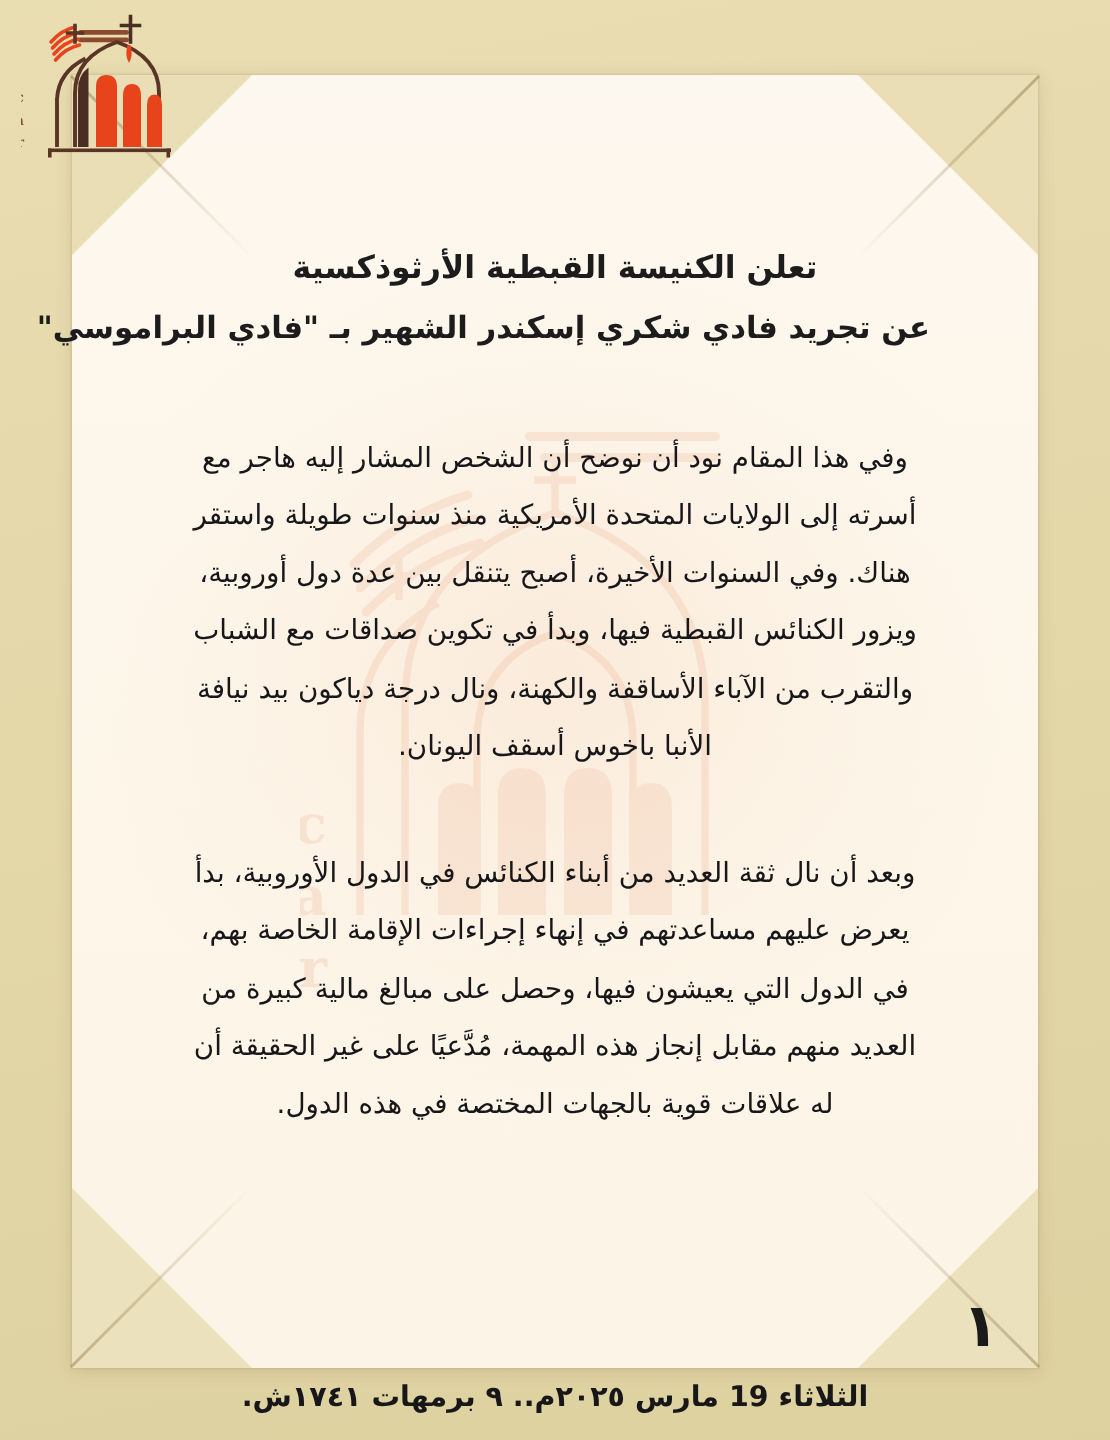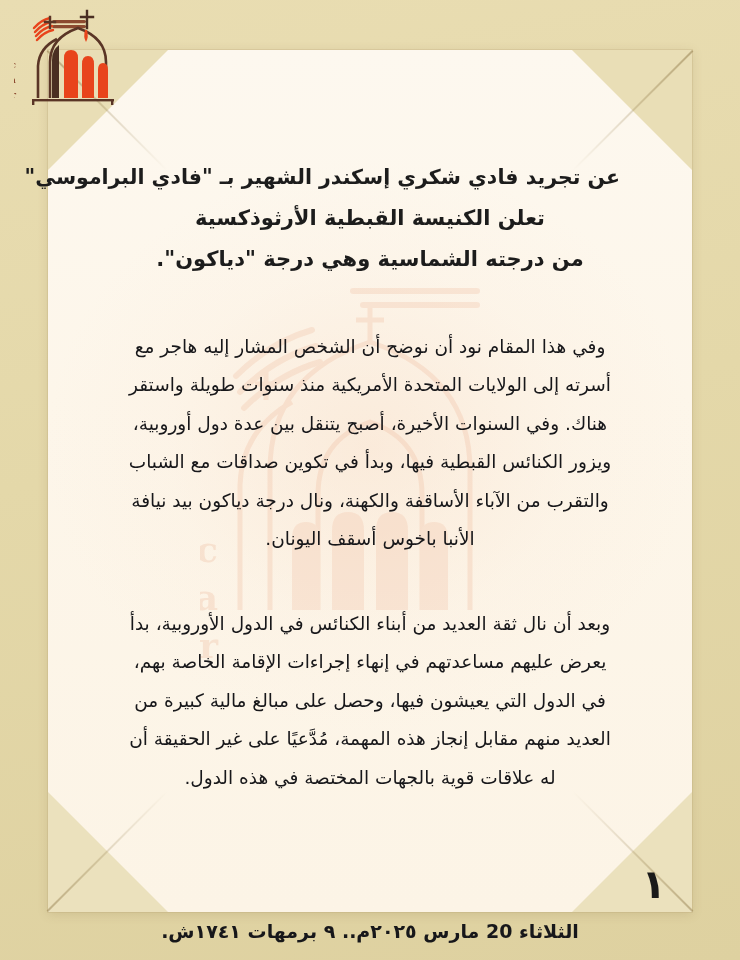--- a/index.html
+++ b/index.html
@@ -239,23 +239,22 @@
       <g fill="#EDB99C" font-family="'DejaVu Serif', 'Liberation Serif', serif" font-size="36" font-weight="bold" text-anchor="start">
         <text x="18" y="282">Coptic</text>
         <text x="18" y="330">Media</text>
         <text x="18" y="378">Center</text>
       </g>
     </svg>
 
     <div class="content">
 
       <div class="headline">
+        <span class="hl-line">تعلن الكنيسة القبطية الأرثوذكسية</span>
         <span class="hl-line hl-wide">عن تجريد فادي شكري إسكندر الشهير بـ "فادي البراموسي"</span>
-        <span class="hl-line">تعلن الكنيسة القبطية الأرثوذكسية</span>
-        <span class="hl-line">من درجته الشماسية وهي درجة "دياكون".</span>
       </div>
 
       <div class="par-gap"></div>
 
       <p class="body-par">وفي هذا المقام نود أن نوضح أن الشخص المشار إليه هاجر مع أسرته إلى الولايات المتحدة الأمريكية منذ سنوات طويلة واستقر هناك. وفي السنوات الأخيرة، أصبح يتنقل بين عدة دول أوروبية، ويزور الكنائس القبطية فيها، وبدأ في تكوين صداقات مع الشباب والتقرب من الآباء الأساقفة والكهنة، ونال درجة دياكون بيد نيافة الأنبا باخوس أسقف اليونان.</p>
 
       <div class="par-gap"></div>
 
       <p class="body-par">وبعد أن نال ثقة العديد من أبناء الكنائس في الدول الأوروبية، بدأ يعرض عليهم مساعدتهم في إنهاء إجراءات الإقامة الخاصة بهم، في الدول التي يعيشون فيها، وحصل على مبالغ مالية كبيرة من العديد منهم مقابل إنجاز هذه المهمة، مُدَّعيًا على غير الحقيقة أن له علاقات قوية بالجهات المختصة في هذه الدول.</p>
 
@@ -312,15 +311,15 @@
     <rect x="97" y="93" width="2.4" height="6" fill="#5A3526"></rect>
 
     <g fill="#8C4A30" font-family="'DejaVu Serif','Liberation Serif',serif" font-size="9.5" font-weight="bold" text-anchor="start">
       <text x="2" y="62">Coptic</text>
       <text x="2" y="77">Media</text>
       <text x="2" y="92">Center</text>
     </g>
   </svg>
 
   <div class="page-number">١</div>
-  <div class="footer-date">الثلاثاء 20 مارس ٢٠٢٥م.. ٩ برمهات ١٧٤١ش.</div>
+  <div class="footer-date">الثلاثاء 19 مارس ٢٠٢٥م.. ٩ برمهات ١٧٤١ش.</div>
 
 </div>
 
 </body></html>

